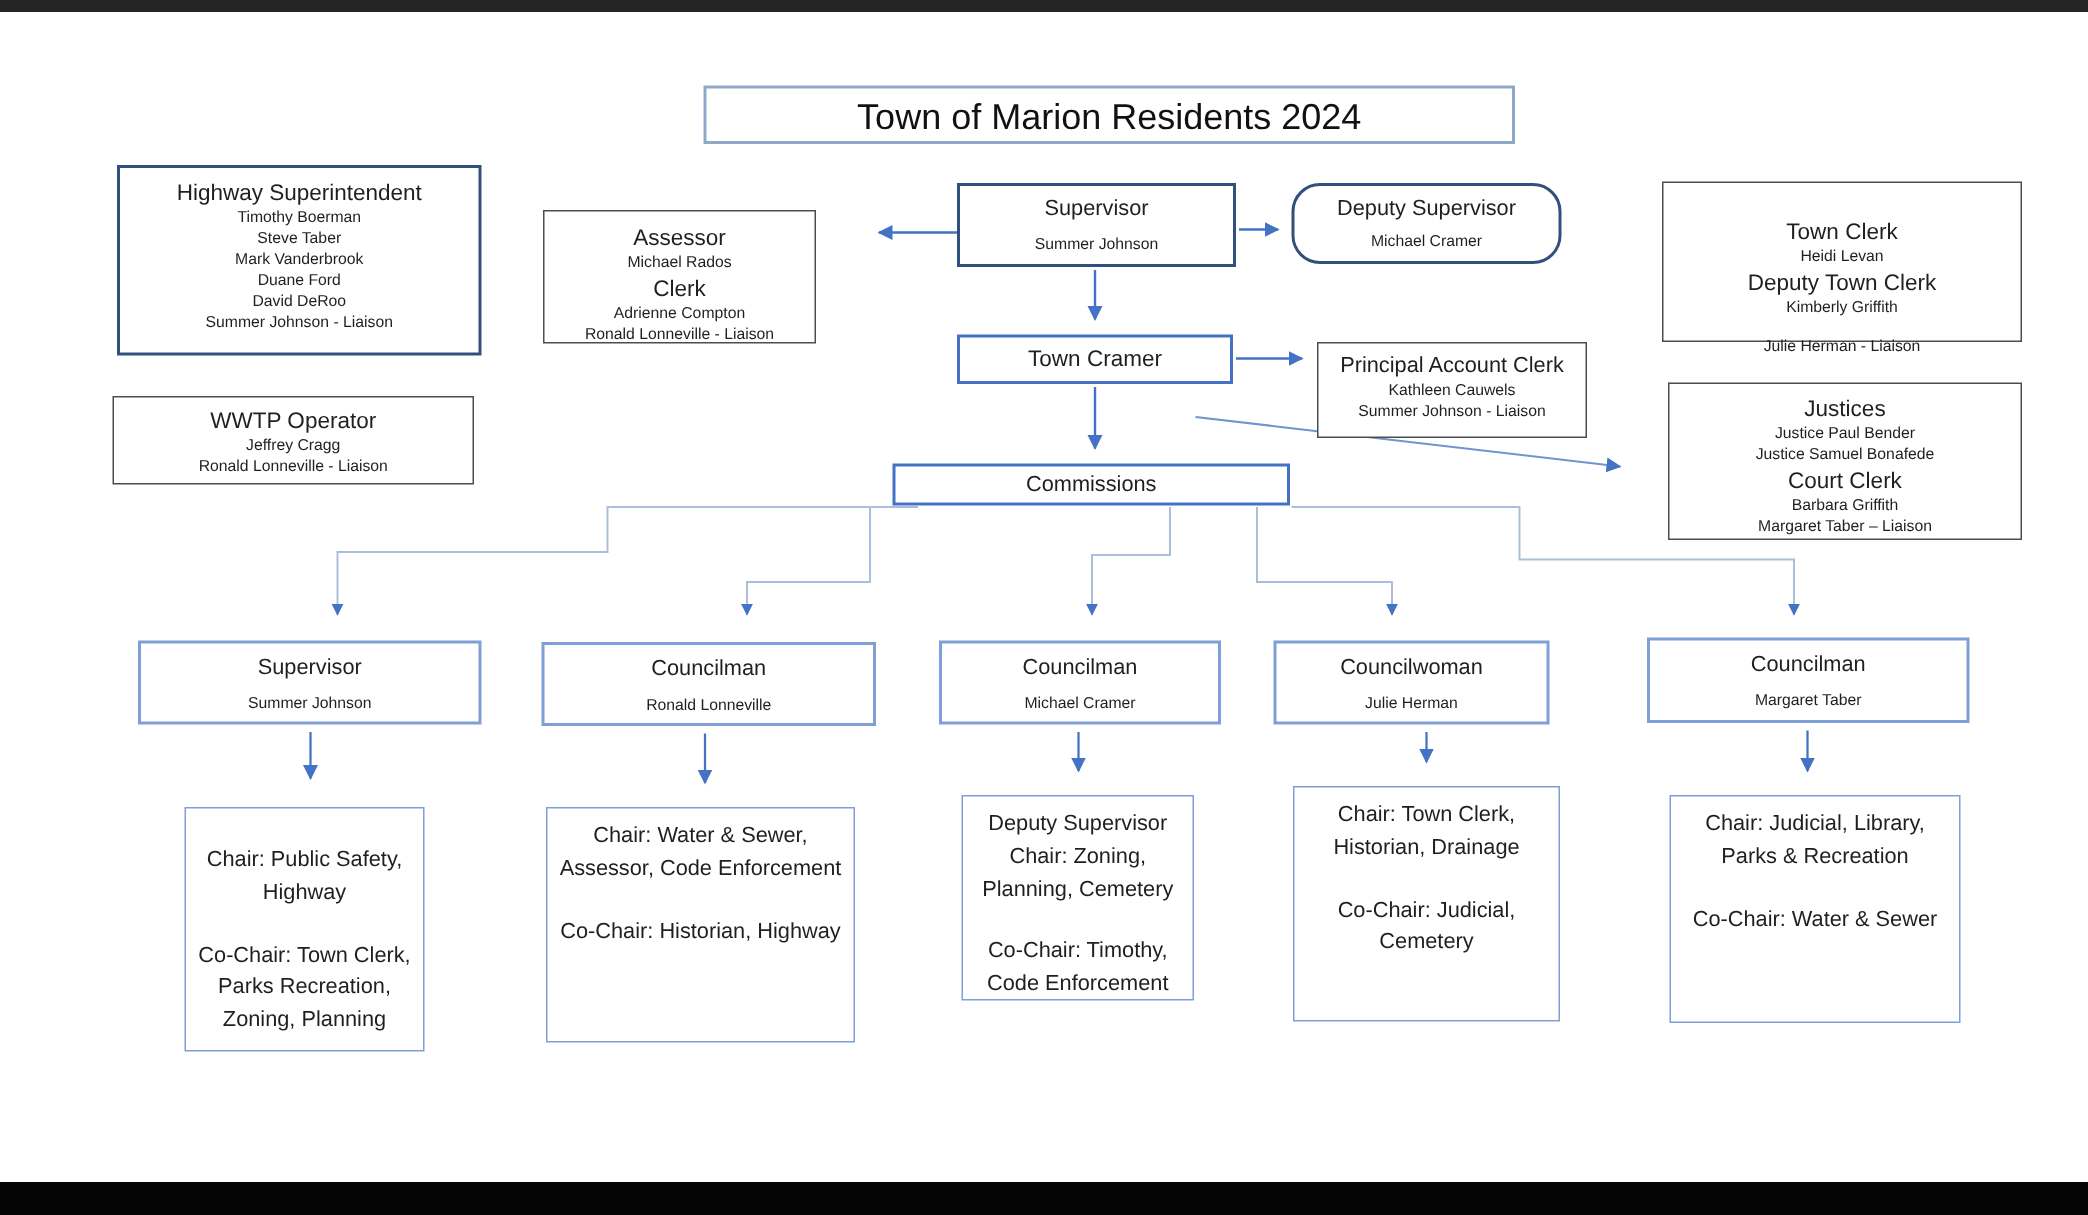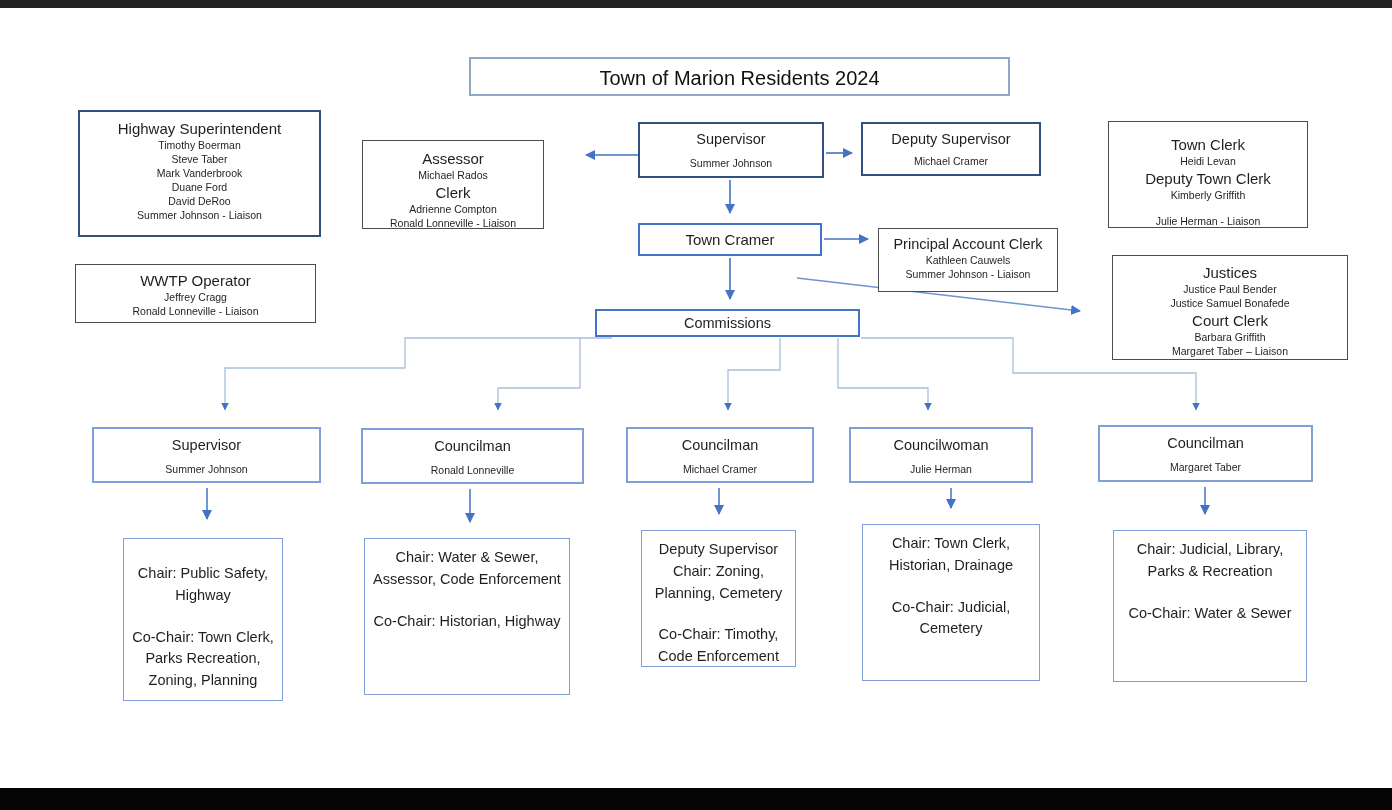--- a/index.html
+++ b/index.html
@@ -13,21 +13,21 @@
   .b-navy{border:2px solid #31507d;}
   .b-gray{border:1.5px solid #4d4d4d;}
   .b-blue{border:2px solid #4472c4;}
   .b-lblue{border:2px solid #7f9fd6;}
   .b-lblue-thin{border:1.6px solid #7f9fd6;}
   .b-title{border:2px solid #8ea9c8;}
   .h{font-size:15px;line-height:1.35;}
   .h2{font-size:14.5px;line-height:1.3;}
   .s{font-size:10.5px;line-height:1.33;}
   .gap6{height:6px;} .gap8{height:8px;} .gap12{height:12px;}
-  .title-text{font-size:20px;line-height:39px;color:#111;}
+  .title-text{font-size:24px;line-height:39px;color:#111;}
   .para{font-size:14.5px;line-height:1.5;margin:0 4px 20px;}
   .para:last-child{margin-bottom:0;}
 </style>
 </head>
 <body>
 
 <div class="canvas">
 
   <div class="top-strip"></div>
   <div class="bottom-strip"></div>
@@ -83,27 +83,27 @@
     <div class="s">Adrienne Compton</div>
     <div class="s">Ronald Lonneville - Liaison</div>
   </div>
 
   <div class="box b-navy" style="left:638px;top:122px;width:186px;height:56px;padding-top:6px;">
     <div class="h2">Supervisor</div>
     <div class="gap8"></div>
     <div class="s">Summer Johnson</div>
   </div>
 
-  <div class="box b-navy" style="left:861px;top:122px;width:180px;height:54px;padding-top:6px;">
+  <div class="box b-navy" style="left:861px;top:122px;width:180px;height:54px;padding-top:6px;border-radius:19px;">
     <div class="h2">Deputy Supervisor</div>
     <div class="gap6"></div>
     <div class="s">Michael Cramer</div>
   </div>
 
-  <div class="box b-gray" style="left:1108px;top:121px;width:200px;height:107px;padding-top:13px;">
+  <div class="box b-gray" style="left:1108px;top:121px;width:240px;height:107px;padding-top:23px;">
     <div class="h">Town Clerk</div>
     <div class="s">Heidi Levan</div>
     <div class="h">Deputy Town Clerk</div>
     <div class="s">Kimberly Griffith</div>
     <div class="gap12"></div>
     <div class="s">Julie Herman - Liaison</div>
   </div>
 
   <div class="box b-gray" style="left:75px;top:264px;width:241px;height:59px;padding-top:6px;">
     <div class="h">WWTP Operator</div>

